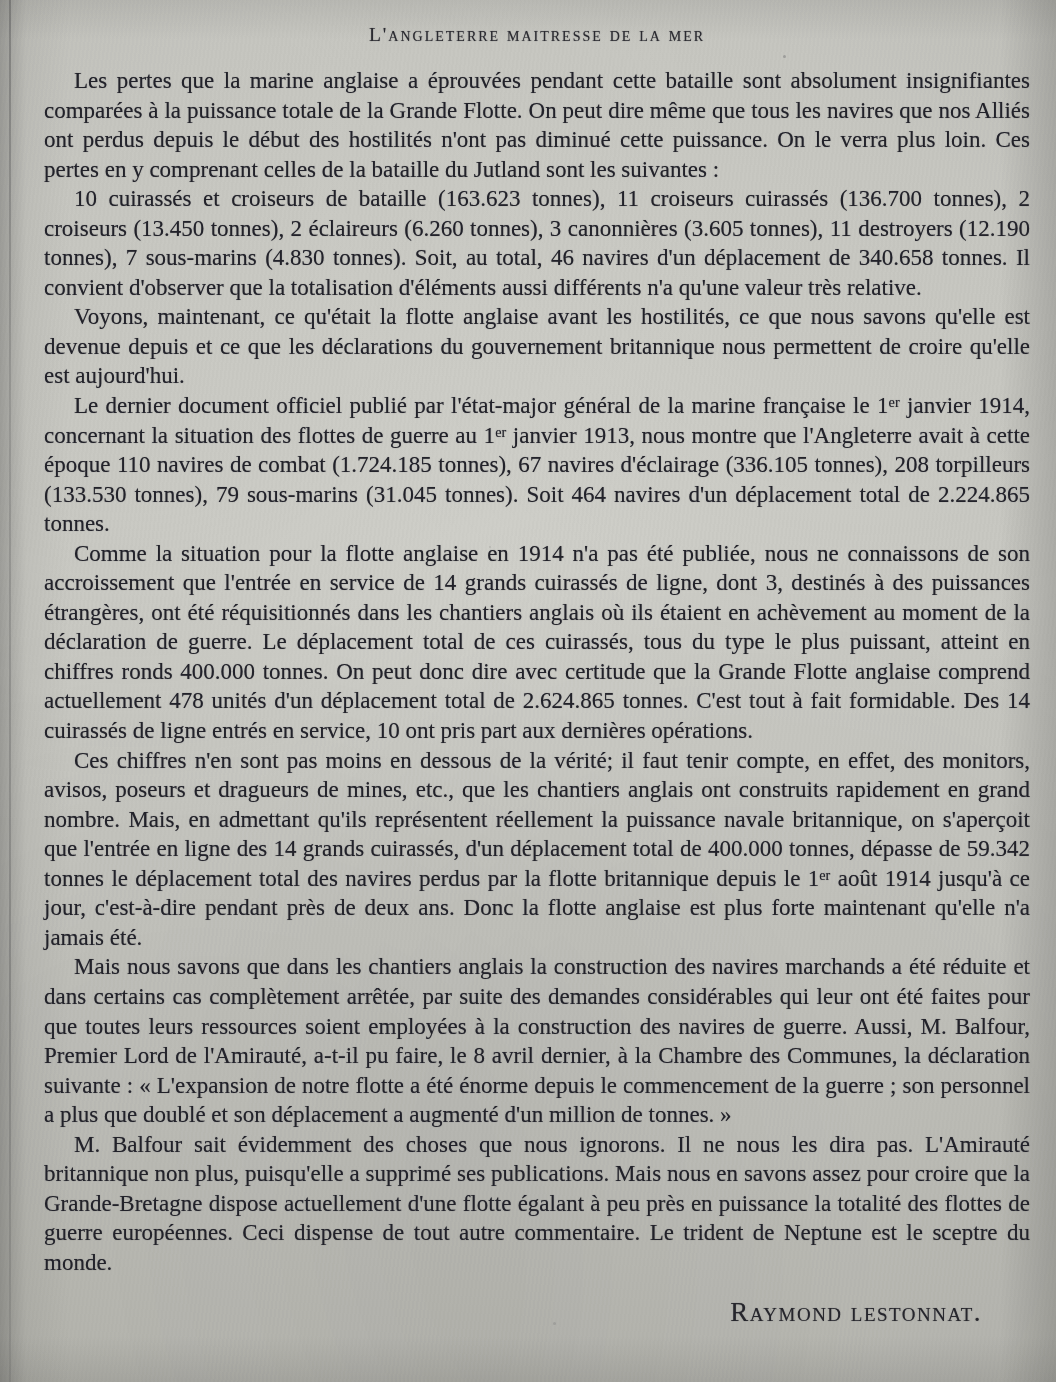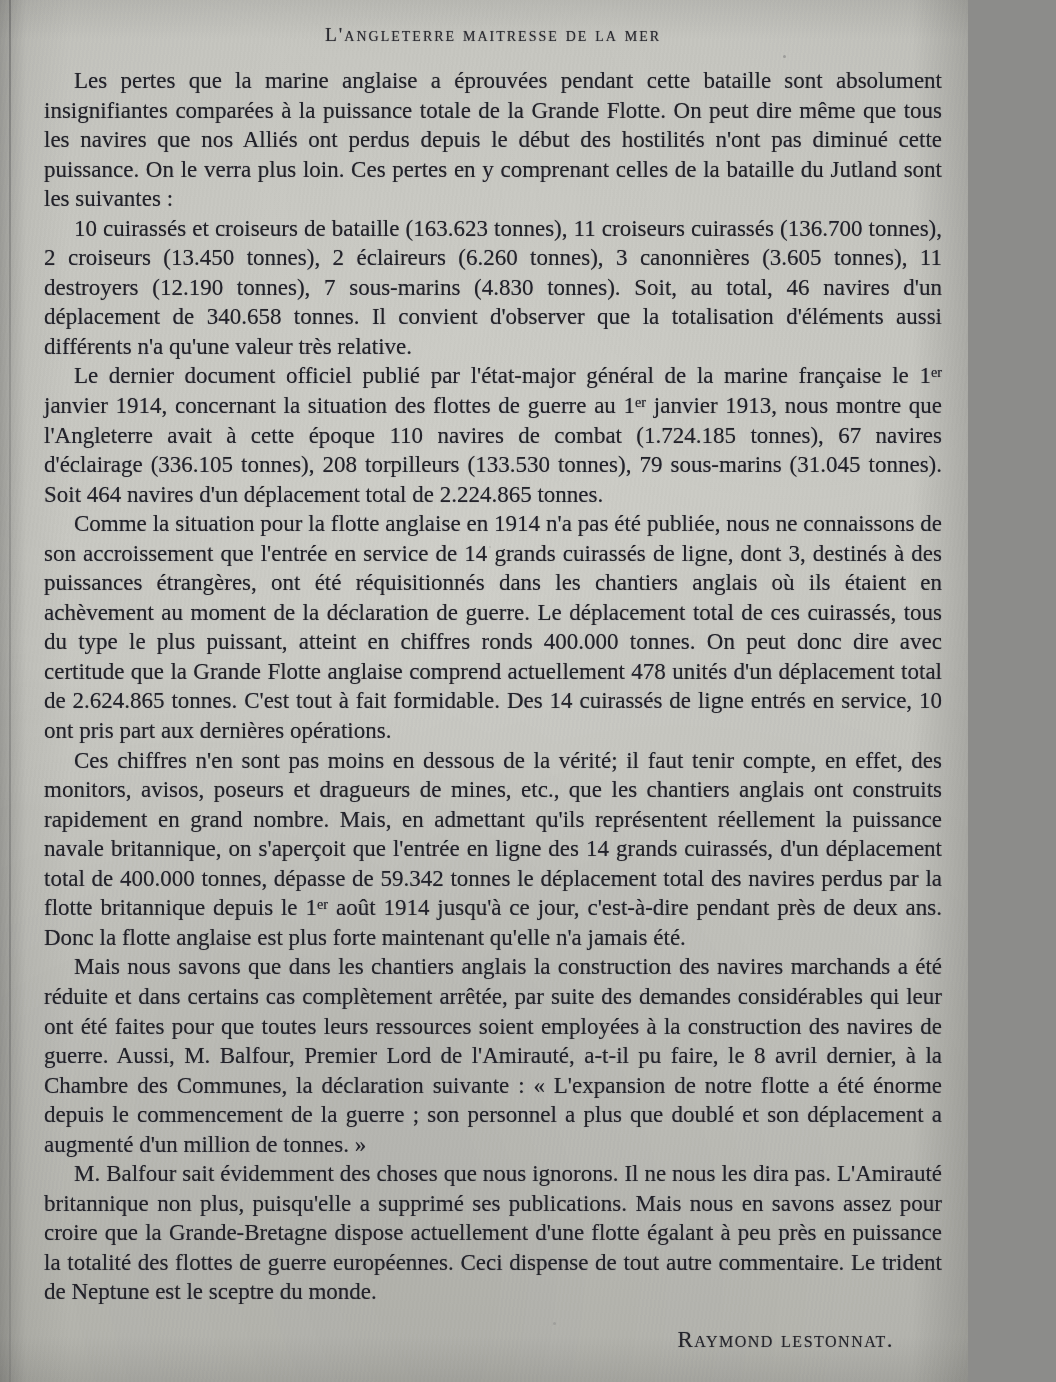--- a/index.html
+++ b/index.html
@@ -4,21 +4,21 @@
 <title>L'ANGLETERRE MAITRESSE DE LA MER</title>
 <style>
   html, body {
     margin: 0;
     padding: 0;
     background: #8c8c8a;
   }
 
   .page {
     position: relative;
-    width: 968px;
+    width: 1056px;
     height: 1382px;
     overflow: hidden;
     background:
       radial-gradient(ellipse 120% 90% at 48% 42%, #cfcfc9 0%, #c6c6c0 48%, #b9b9b2 78%, #a9a9a2 100%);
     font-family: "Liberation Serif", "DejaVu Serif", serif;
     color: #24242a;
   }
 
   
   .page::before {
@@ -96,21 +96,21 @@
   sup.ord {
     font-size: .62em;
     vertical-align: .42em;
     line-height: 0;
   }
 
   .signature {
     margin-top: 20px;
     text-align: right;
     padding-right: 48px;
-    font-size: 23px;
+    font-size: 27px;
     letter-spacing: 1.5px;
     font-variant: small-caps;
     text-transform: lowercase;
     color: #26262c;
     text-shadow: 0 0 1px rgba(35,35,45,.5);
   }
   .signature::first-letter { text-transform: uppercase; }
 
   
   .speck {
@@ -135,20 +135,21 @@
   <div class="content">
 
     <div class="running-head">L'Angleterre Maitresse de la Mer</div>
 
     <div class="body-text">
 
       <p>Les pertes que la marine anglaise a éprouvées pendant cette bataille sont absolument insignifiantes comparées à la puissance totale de la Grande Flotte. On peut dire même que tous les navires que nos Alliés ont perdus depuis le début des hostilités n'ont pas diminué cette puissance. On le verra plus loin. Ces pertes en y comprenant celles de la bataille du Jutland sont les suivantes :</p>
 
       <p>10 cuirassés et croiseurs de bataille (163.623 tonnes), 11 croiseurs cuirassés (136.700 tonnes), 2 croiseurs (13.450 tonnes), 2 éclaireurs (6.260 tonnes), 3 canonnières (3.605 tonnes), 11 destroyers (12.190 tonnes), 7 sous-marins (4.830 tonnes). Soit, au total, 46 navires d'un déplacement de 340.658 tonnes. Il convient d'observer que la totalisation d'éléments aussi différents n'a qu'une valeur très relative.</p>
 
+      <p>Voyons, maintenant, ce qu'était la flotte anglaise avant les hostilités, ce que nous savons qu'elle est devenue depuis et ce que les déclarations du gouvernement britannique nous permettent de croire qu'elle est aujourd'hui.</p>
 
       <p><span>Le dernier document officiel publié par l'état-major général de la marine française le 1</span><sup class="ord">er</sup><span> janvier 1914, concernant la situation des flottes de guerre au 1</span><sup class="ord">er</sup><span> janvier 1913, nous montre que l'Angleterre avait à cette époque 110 navires de combat (1.724.185 tonnes), 67 navires d'éclairage (336.105 tonnes), 208 torpilleurs (133.530 tonnes), 79 sous-marins (31.045 tonnes). Soit 464 navires d'un déplacement total de 2.224.865 tonnes.</span></p>
 
       <p>Comme la situation pour la flotte anglaise en 1914 n'a pas été publiée, nous ne connaissons de son accroissement que l'entrée en service de 14 grands cuirassés de ligne, dont 3, destinés à des puissances étrangères, ont été réquisitionnés dans les chantiers anglais où ils étaient en achèvement au moment de la déclaration de guerre. Le déplacement total de ces cuirassés, tous du type le plus puissant, atteint en chiffres ronds 400.000 tonnes. On peut donc dire avec certitude que la Grande Flotte anglaise comprend actuellement 478 unités d'un déplacement total de 2.624.865 tonnes. C'est tout à fait formidable. Des 14 cuirassés de ligne entrés en service, 10 ont pris part aux dernières opérations.</p>
 
       <p><span>Ces chiffres n'en sont pas moins en dessous de la vérité; il faut tenir compte, en effet, des monitors, avisos, poseurs et dragueurs de mines, etc., que les chantiers anglais ont construits rapidement en grand nombre. Mais, en admettant qu'ils représentent réellement la puissance navale britannique, on s'aperçoit que l'entrée en ligne des 14 grands cuirassés, d'un déplacement total de 400.000 tonnes, dépasse de 59.342 tonnes le déplacement total des navires perdus par la flotte britannique depuis le 1</span><sup class="ord">er</sup><span> août 1914 jusqu'à ce jour, c'est-à-dire pendant près de deux ans. Donc la flotte anglaise est plus forte maintenant qu'elle n'a jamais été.</span></p>
 
       <p>Mais nous savons que dans les chantiers anglais la construction des navires marchands a été réduite et dans certains cas complètement arrêtée, par suite des demandes considérables qui leur ont été faites pour que toutes leurs ressources soient employées à la construction des navires de guerre. Aussi, M. Balfour, Premier Lord de l'Amirauté, a-t-il pu faire, le 8 avril dernier, à la Chambre des Communes, la déclaration suivante : « L'expansion de notre flotte a été énorme depuis le commencement de la guerre ; son personnel a plus que doublé et son déplacement a augmenté d'un million de tonnes. »</p>
 
       <p>M. Balfour sait évidemment des choses que nous ignorons. Il ne nous les dira pas. L'Amirauté britannique non plus, puisqu'elle a supprimé ses publications. Mais nous en savons assez pour croire que la Grande-Bretagne dispose actuellement d'une flotte égalant à peu près en puissance la totalité des flottes de guerre européennes. Ceci dispense de tout autre commentaire. Le trident de Neptune est le sceptre du monde.</p>

